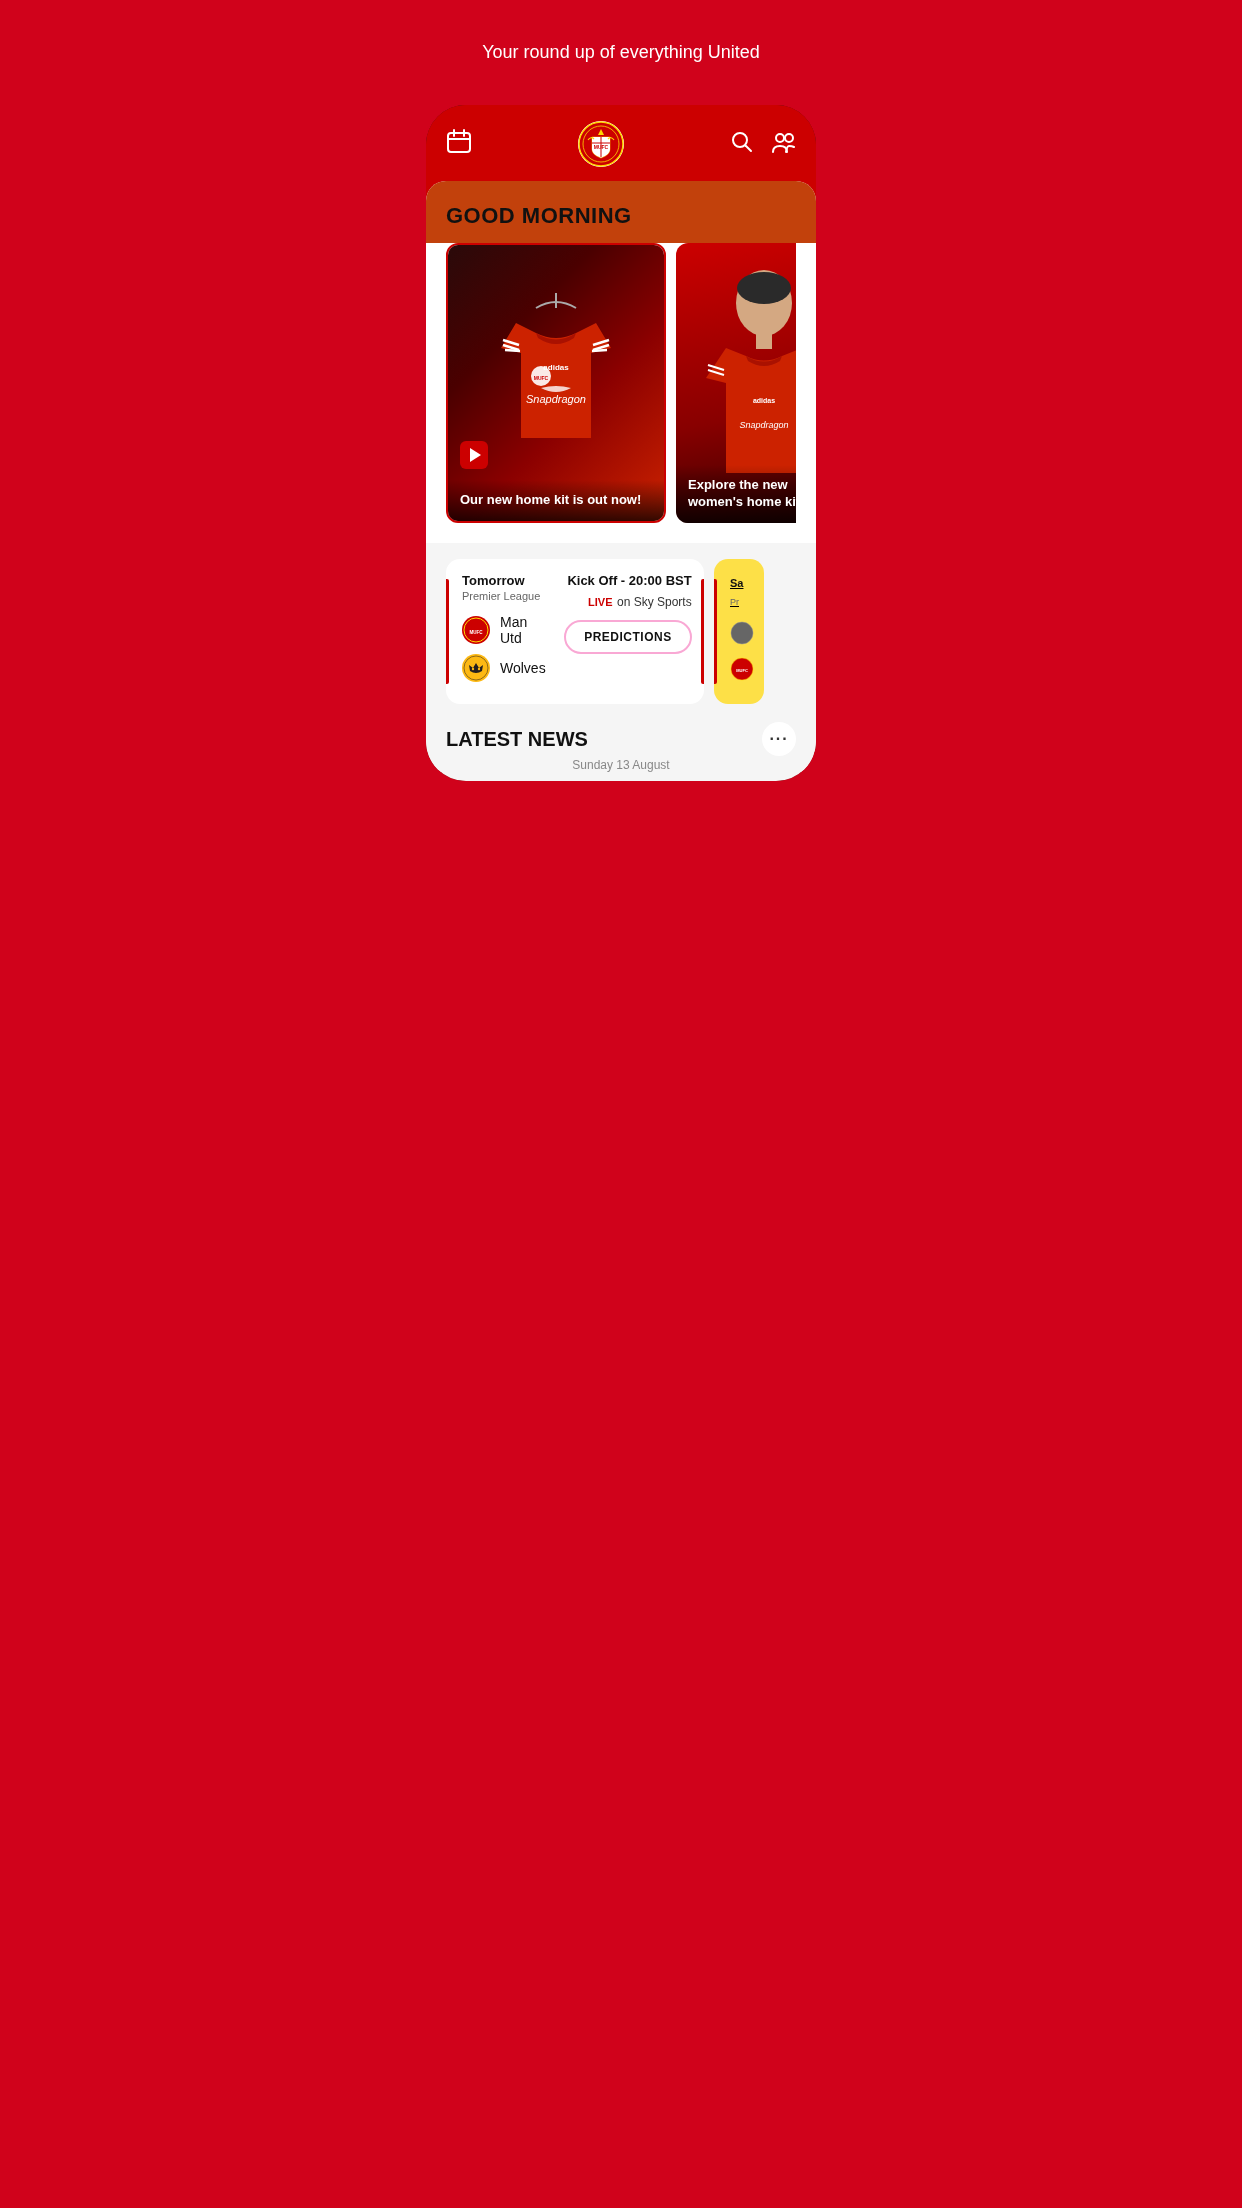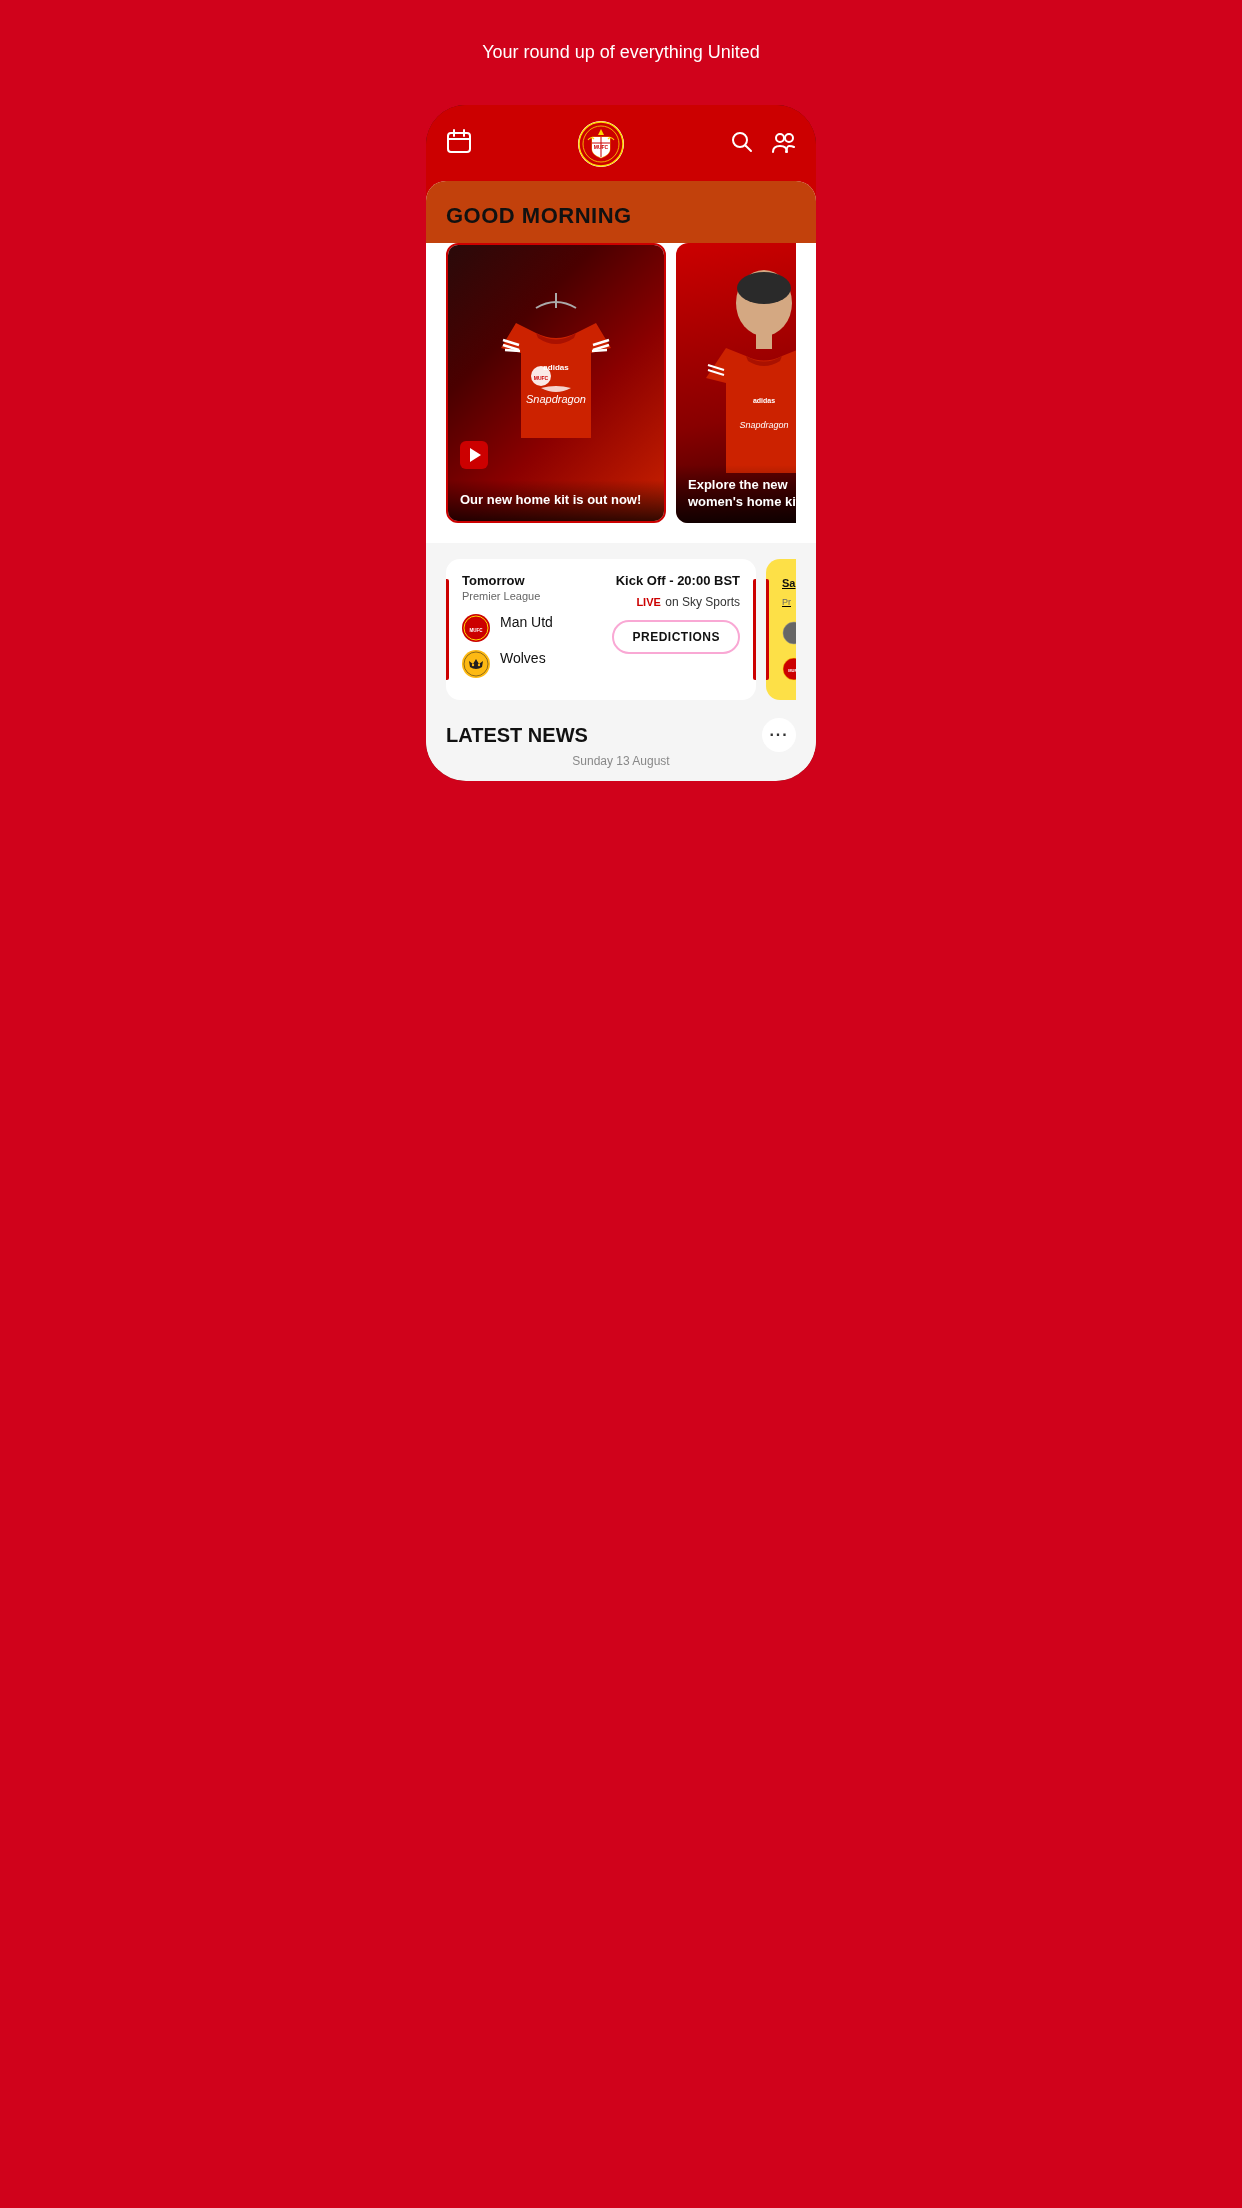--- a/index.html
+++ b/index.html
@@ -224,21 +224,21 @@
       scrollbar-width: none;
     }
 
     .fixture-scroll::-webkit-scrollbar { display: none; }
 
     .fixture-card {
       flex: 0 0 auto;
       background: white;
       border-radius: 14px;
       padding: 14px 16px;
-      width: 310px;
+      width: 258px;
       position: relative;
       overflow: hidden;
     }
 
     .fixture-card::before {
       content: '';
       position: absolute;
       left: 0;
       top: 20px;
       bottom: 20px;
@@ -297,21 +297,21 @@
     }
 
     .fixture-competition {
       font-size: 11px;
       color: #666;
       margin-bottom: 12px;
     }
 
     .fixture-team {
       display: flex;
-      align-items: flex-start;
+      align-items: center;
       gap: 10px;
       margin-bottom: 8px;
     }
 
     .team-badge {
       width: 28px;
       height: 28px;
       border-radius: 50%;
       display: flex;
       align-items: center;

